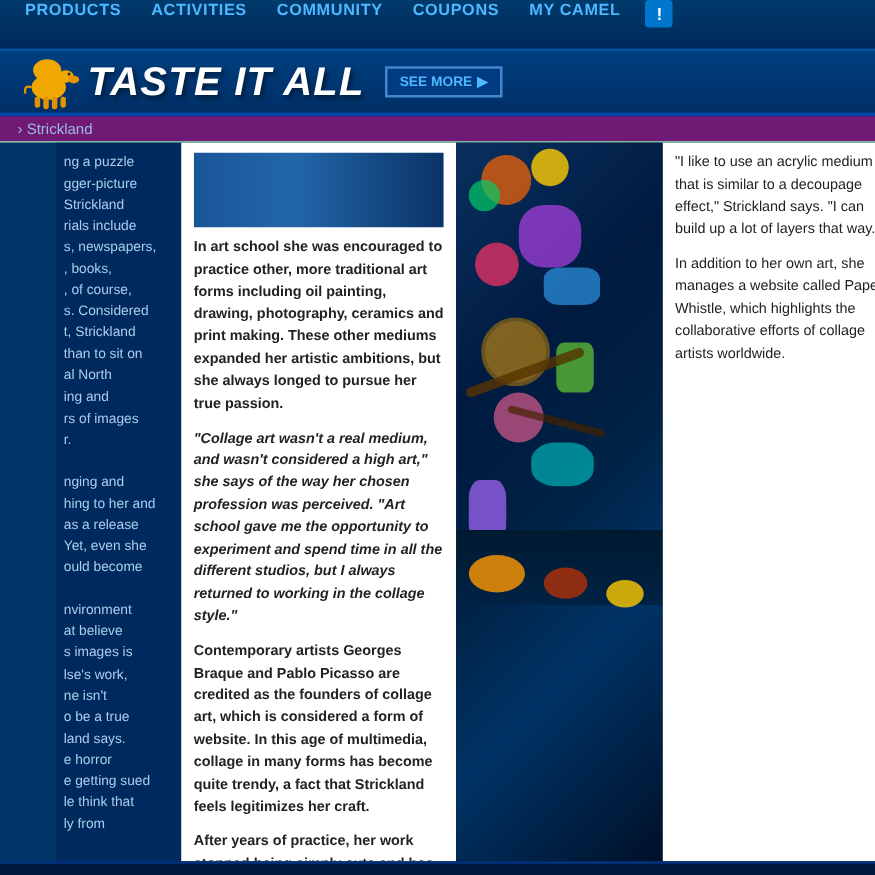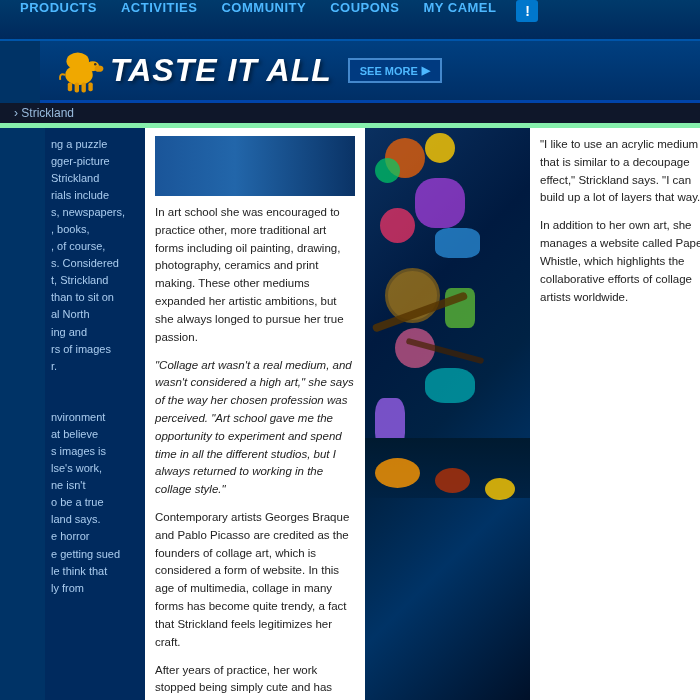--- a/index.html
+++ b/index.html
@@ -45,22 +45,21 @@
       cursor: pointer;
     }
 
     
     .header-band {
       background: linear-gradient(180deg, #003f80 0%, #002f66 100%);
       display: flex;
       align-items: center;
       padding: 8px 14px;
       border-bottom: 3px solid #0044aa;
-      height: 62px;
-      margin-left: 40px;
+      height: 52px;
     }
     .camel-icon {
       width: 50px;
       height: 45px;
       margin-right: 6px;
     }
     .header-title {
       color: #fff;
       font-size: 32px;
       font-weight: 900;
@@ -80,22 +79,22 @@
       display: flex;
       align-items: center;
       gap: 4px;
       white-space: nowrap;
       text-transform: uppercase;
     }
     .breadcrumb {
       color: #99bbdd;
       font-size: 12px;
       padding: 3px 14px;
-      background: #0f172a;
-      border-bottom: 5px solid #86efac;
+      background: #701a75;
+      border-bottom: 1px solid #86efac;
     }
 
     
     .content-area {
       display: flex;
       height: calc(700px - 41px - 62px - 22px);
       overflow: hidden;
     }
 
     
@@ -117,20 +116,21 @@
       background: #ffffff;
       padding: 8px 10px;
       overflow: hidden;
       flex-shrink: 0;
     }
     .col-center-left p {
       font-size: 11.5px;
       color: #222;
       line-height: 1.55;
       margin-bottom: 10px;
+      font-weight: bold;
     }
     .col-center-left p.quote {
       font-style: italic;
     }
 
     
     .col-image {
       width: 165px;
       background: #001830;
       flex-shrink: 0;
@@ -244,20 +244,21 @@
   </button>
 </div>
 
 <div class="breadcrumb">› Strickland</div>
 
 <div class="content-area">
 
   <div class="col-left">
     <p style="font-size:11px; color:#aaccee; line-height:1.55;">ng a puzzle<br>gger-picture<br>Strickland<br>rials include<br>s, newspapers,<br>, books,<br>, of course,<br>s. Considered<br>t, Strickland<br>than to sit on<br>al North<br>ing and<br>rs of images<br>r.</p>
     <br>
+    <p style="font-size:11px; color:#aaccee; line-height:1.55;">nging and<br>hing to her and<br>as a release<br>Yet, even she<br>ould become</p>
     <br>
     <p style="font-size:11px; color:#aaccee; line-height:1.55;">nvironment<br>at believe<br>s images is<br>lse's work,<br>ne isn't<br>o be a true<br>land says.<br>e horror<br>e getting sued<br>le think that<br>ly from</p>
   </div>
 
   <div class="col-center-left">
 
     <div class="top-image-strip">
       <div class="strip-art"></div>
     </div>
     <p>In art school she was encouraged to practice other, more traditional art forms including oil painting, drawing, photography, ceramics and print making. These other mediums expanded her artistic ambitions, but she always longed to pursue her true passion.</p>

